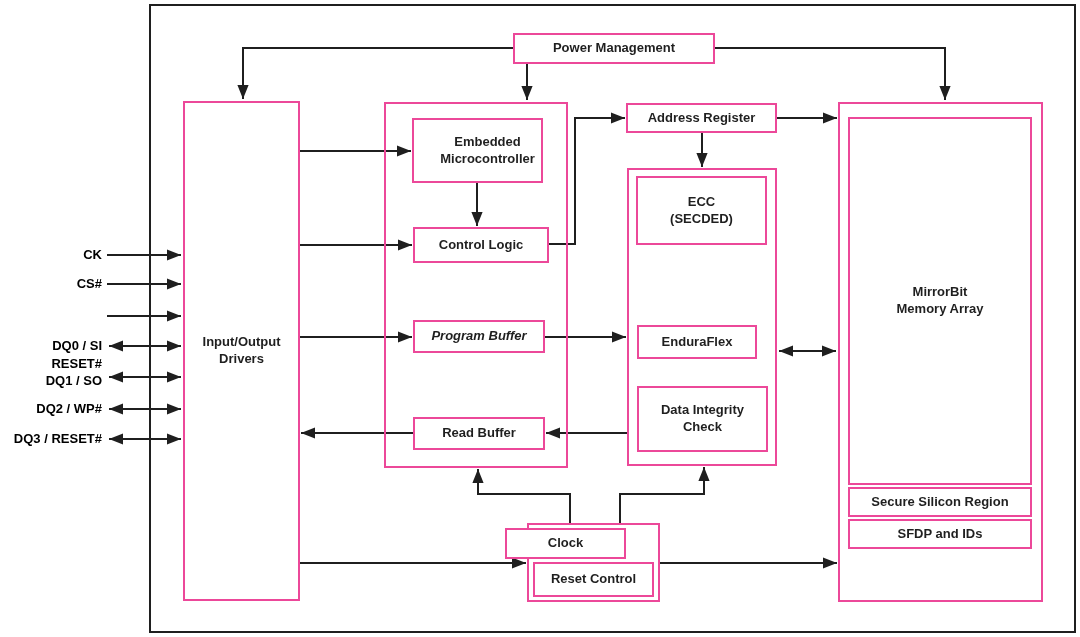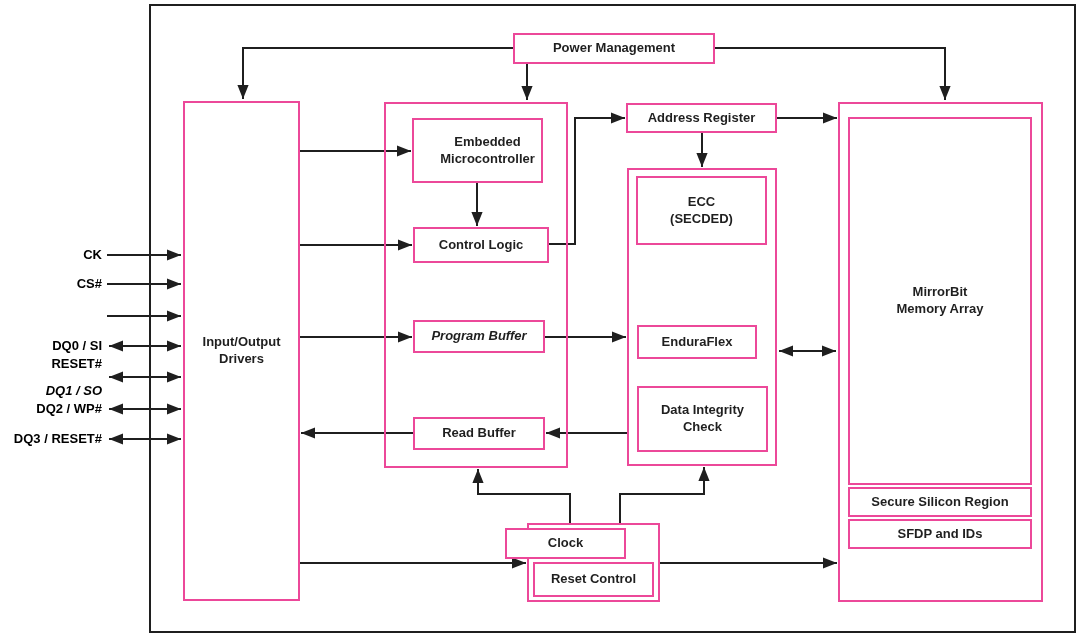--- a/index.html
+++ b/index.html
@@ -93,17 +93,17 @@
   <div class="box container-box" style="left:838px;top:102px;width:205px;height:500px;"></div>
   <div class="box" style="left:848px;top:117px;width:184px;height:368px;">MirrorBit
 Memory Array</div>
   <div class="box" style="left:848px;top:487px;width:184px;height:30px;">Secure Silicon Region</div>
   <div class="box" style="left:848px;top:519px;width:184px;height:30px;">SFDP and IDs</div>
 
   <div class="pin-label" style="top:247px;">CK</div>
   <div class="pin-label" style="top:276px;">CS#</div>
   <div class="pin-label" style="top:308px;margin-top:48px;">RESET#</div>
   <div class="pin-label" style="top:338px;">DQ0 / SI</div>
-  <div class="pin-label" style="top:383px;font-style:italic;">DQ1 / SO</div>
+  <div class="pin-label" style="top:373px;">DQ1 / SO</div>
   <div class="pin-label" style="top:401px;">DQ2 / WP#</div>
   <div class="pin-label" style="top:431px;">DQ3 / RESET#</div>
 
 </div>
 
 </body></html>

